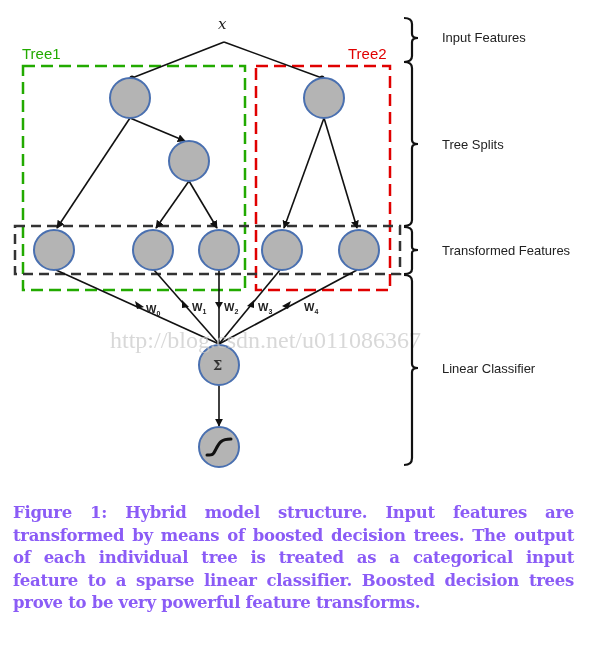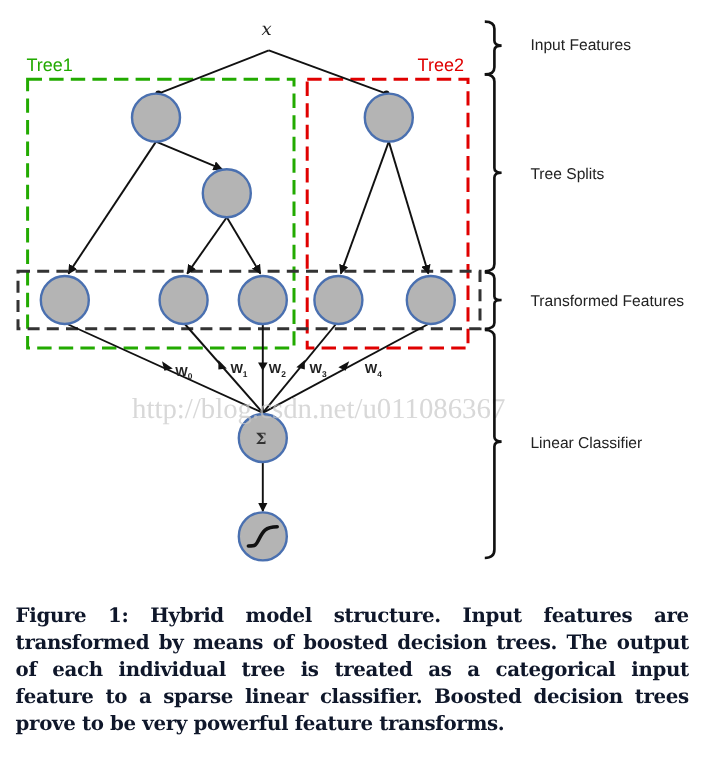--- a/index.html
+++ b/index.html
@@ -7,21 +7,21 @@
   #diagram { position: absolute; left: 0; top: 0; width: 600px; height: 490px; }
   .tree-label { font-family: "Liberation Sans", sans-serif; font-size: 15px; }
   .layer-label { font-family: "Liberation Sans", sans-serif; font-size: 13px; fill: #222; }
   .var-label { font-family: "DejaVu Serif", serif; font-style: italic; font-size: 15px; fill: #222; }
   .weight-label { font-family: "Liberation Sans", sans-serif; font-size: 11px; fill: #222; font-weight: bold; }
   .weight-sub { font-size: 7px; }
   .watermark { font-family: "Liberation Serif", serif; font-size: 24px; fill: #c8c8c8; opacity: 0.7; }
   #caption {
     position: absolute; left: 13px; top: 502px; width: 561px;
     font-family: "DejaVu Serif", serif; font-weight: bold; font-size: 16.5px;
-    line-height: 22.5px; color: #0f172a; text-align: justify; text-align-last: left;
+    line-height: 22.5px; color: #8b5cf6; text-align: justify; text-align-last: left;
     letter-spacing: -0.3px;
   }
 </style>
 </head>
 <body>
 
 <svg id="diagram" viewBox="0 0 600 490" xmlns="http://www.w3.org/2000/svg">
   <defs>
     <marker id="arrow" viewBox="0 0 10 10" refX="9" refY="5" markerWidth="5" markerHeight="5" orient="auto-start-reverse">
       <path d="M0,0 L10,5 L0,10 z" fill="#111"></path>

